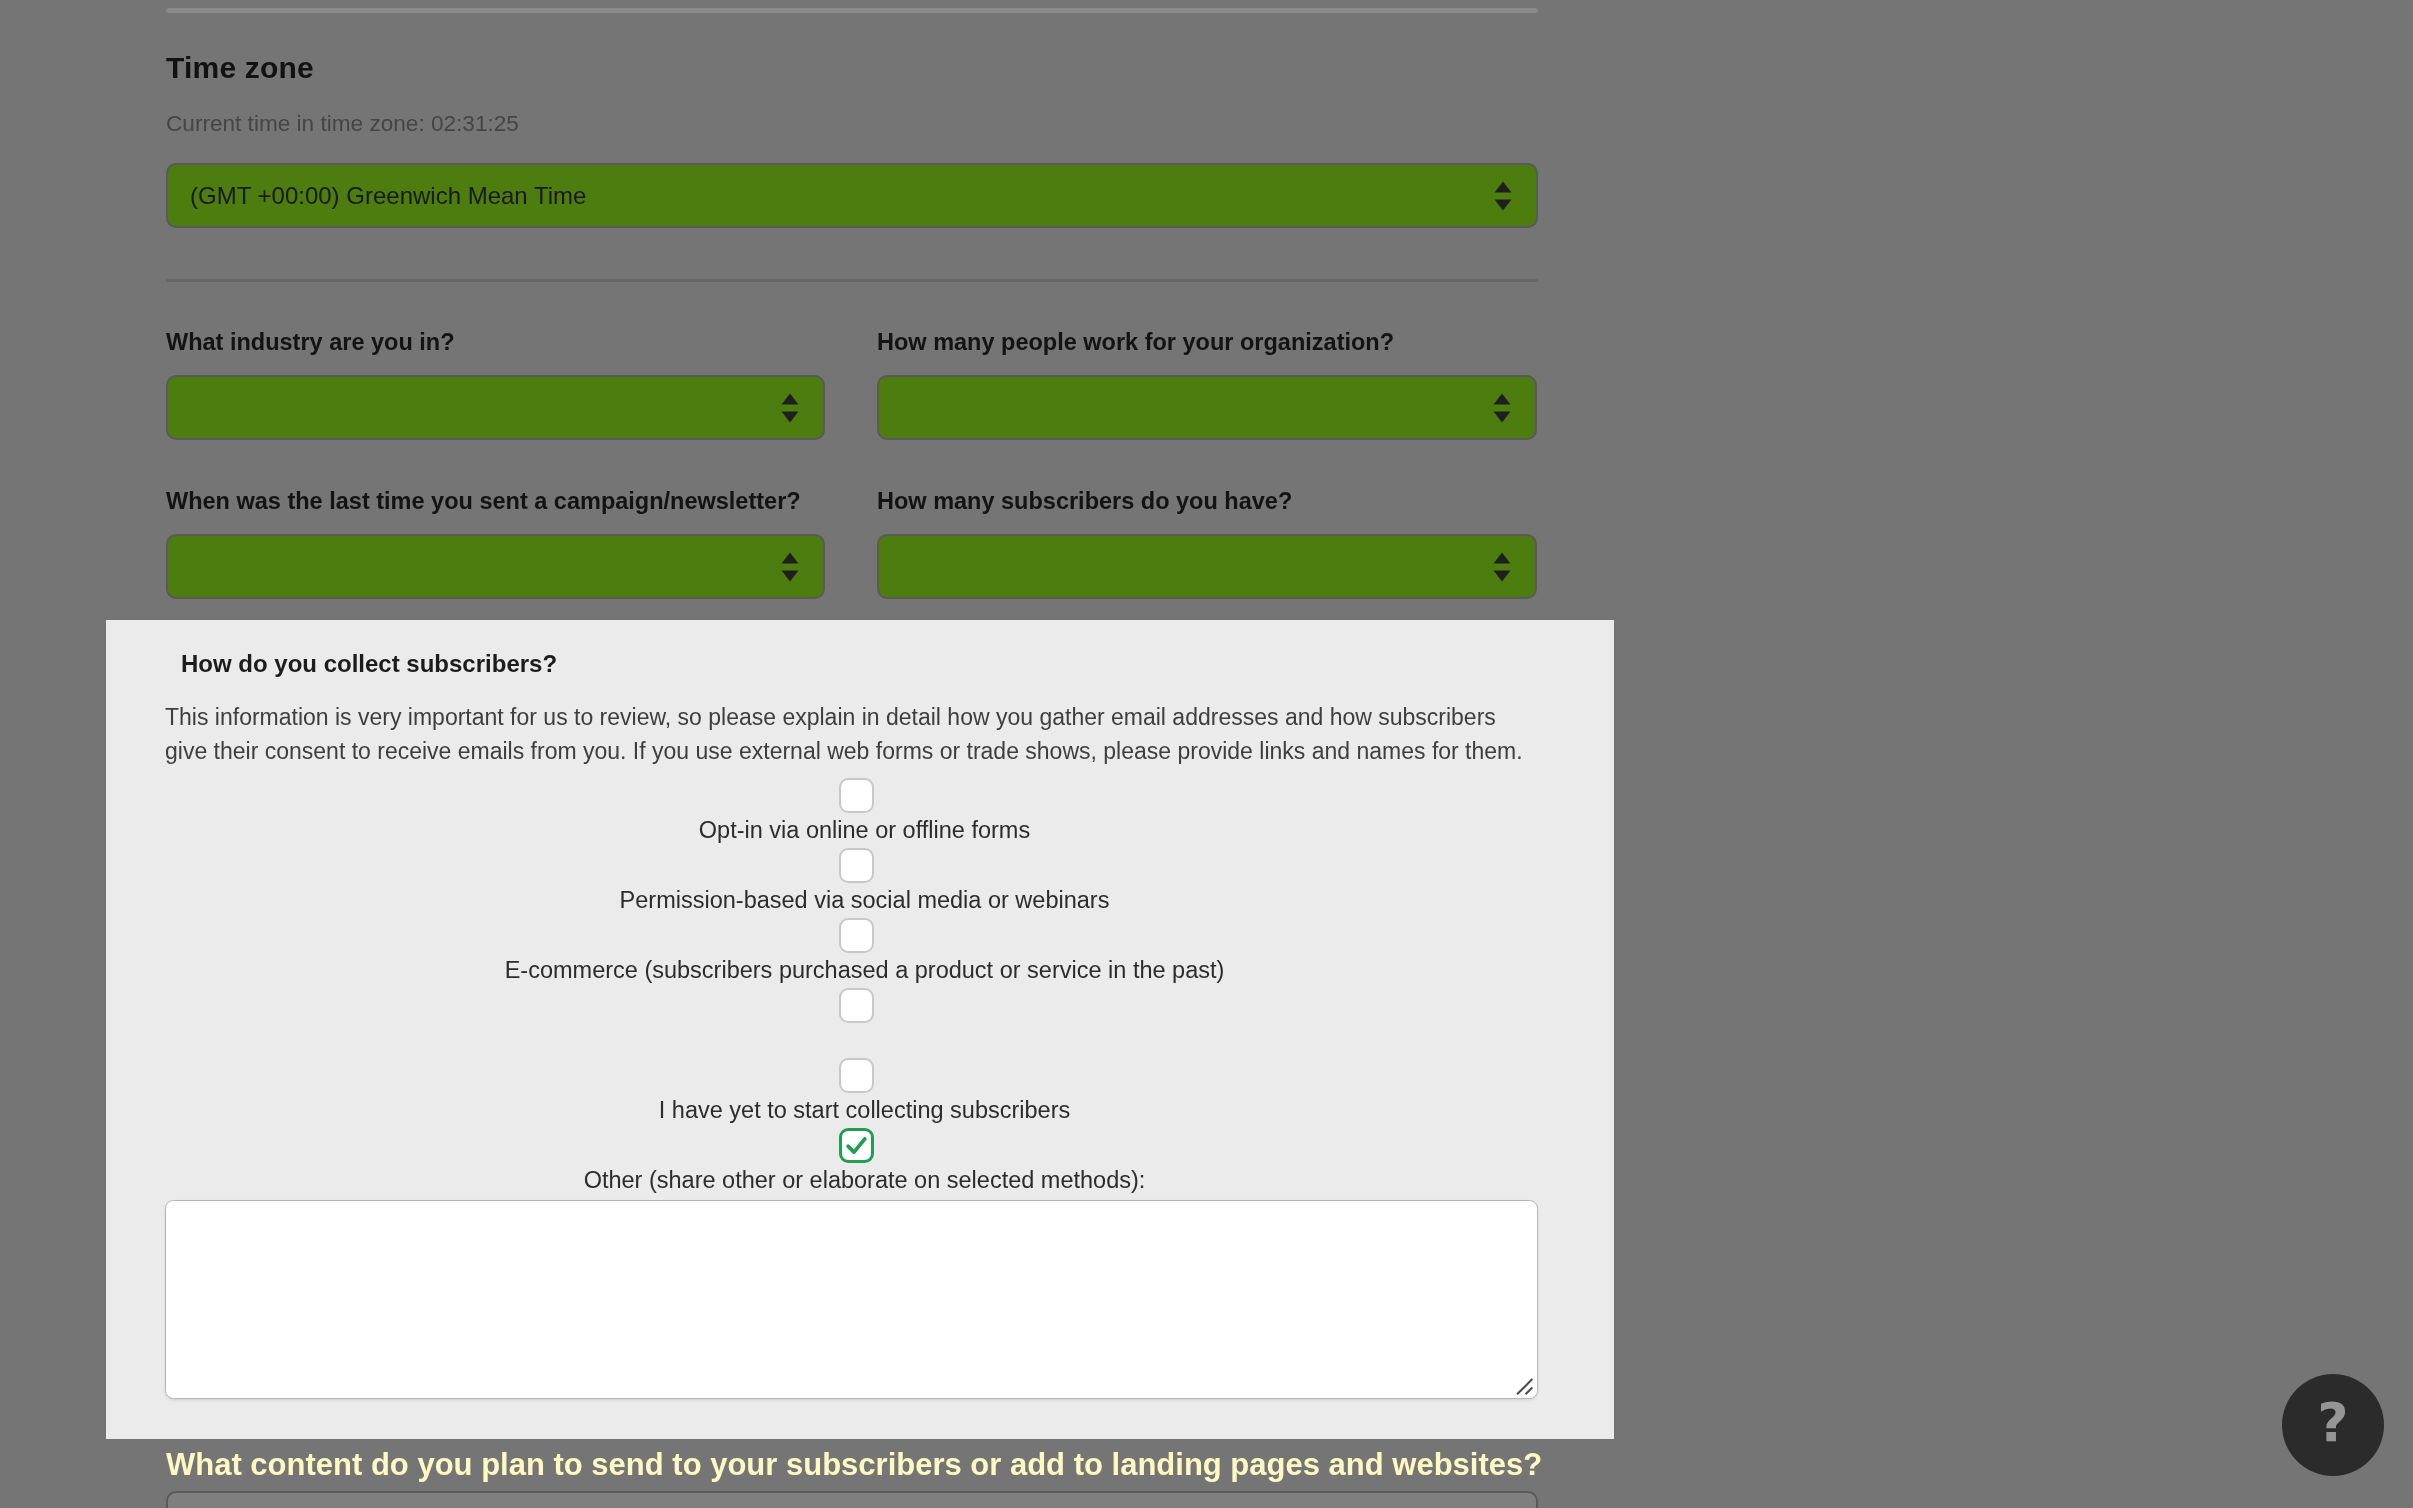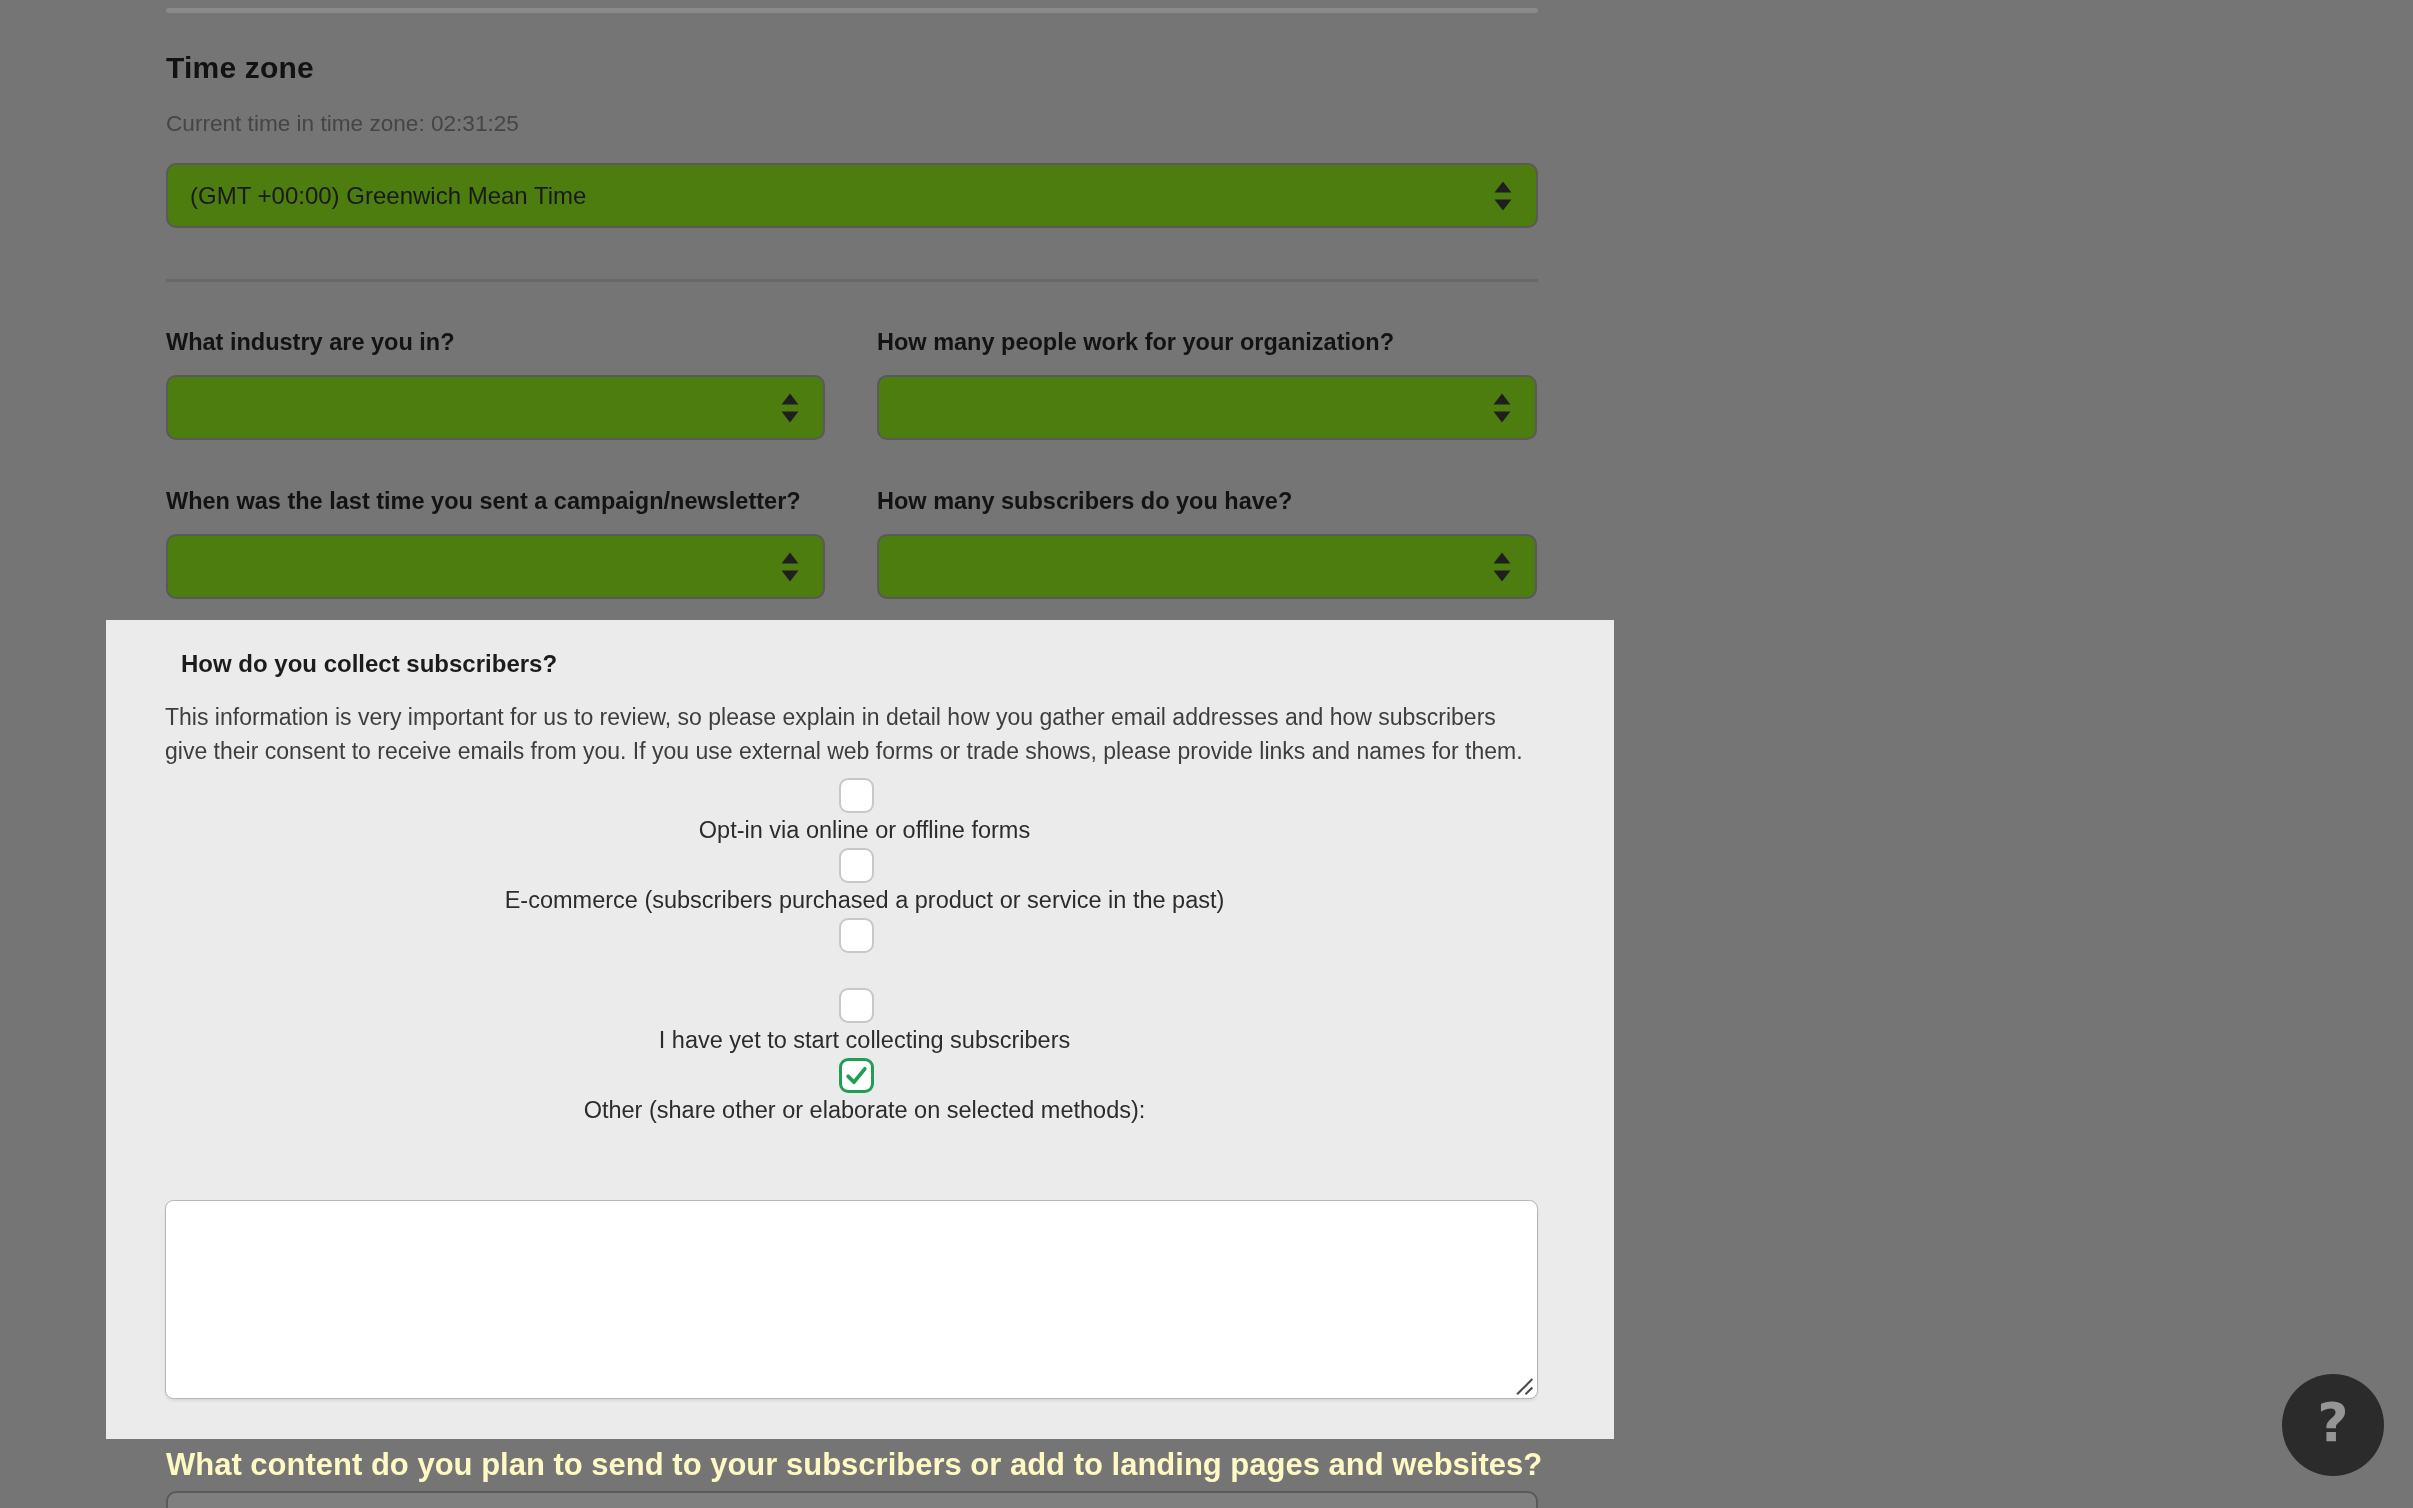--- a/index.html
+++ b/index.html
@@ -216,20 +216,28 @@
       </svg>
     </span>
     <span class="option-label">Opt-in via online or offline forms</span>
   </div>
       <div class="option-row">
     <span class="checkbox">
       <svg width="25" height="25" viewBox="0 0 30 30">
         <polyline points="5,16 12,23 25,7" fill="none" stroke="#1f9e54" stroke-width="4.5" stroke-linecap="round" stroke-linejoin="round"></polyline>
       </svg>
     </span>
+    <span class="option-label">Permission-based via social media or webinars</span>
+  </div>
+      <div class="option-row">
+    <span class="checkbox">
+      <svg width="25" height="25" viewBox="0 0 30 30">
+        <polyline points="5,16 12,23 25,7" fill="none" stroke="#1f9e54" stroke-width="4.5" stroke-linecap="round" stroke-linejoin="round"></polyline>
+      </svg>
+    </span>
     <span class="option-label">E-commerce (subscribers purchased a product or service in the past)</span>
   </div>
       <div class="option-row">
     <span class="checkbox">
       <svg width="25" height="25" viewBox="0 0 30 30">
         <polyline points="5,16 12,23 25,7" fill="none" stroke="#1f9e54" stroke-width="4.5" stroke-linecap="round" stroke-linejoin="round"></polyline>
       </svg>
     </span>
   </div>
       <div class="option-row">

